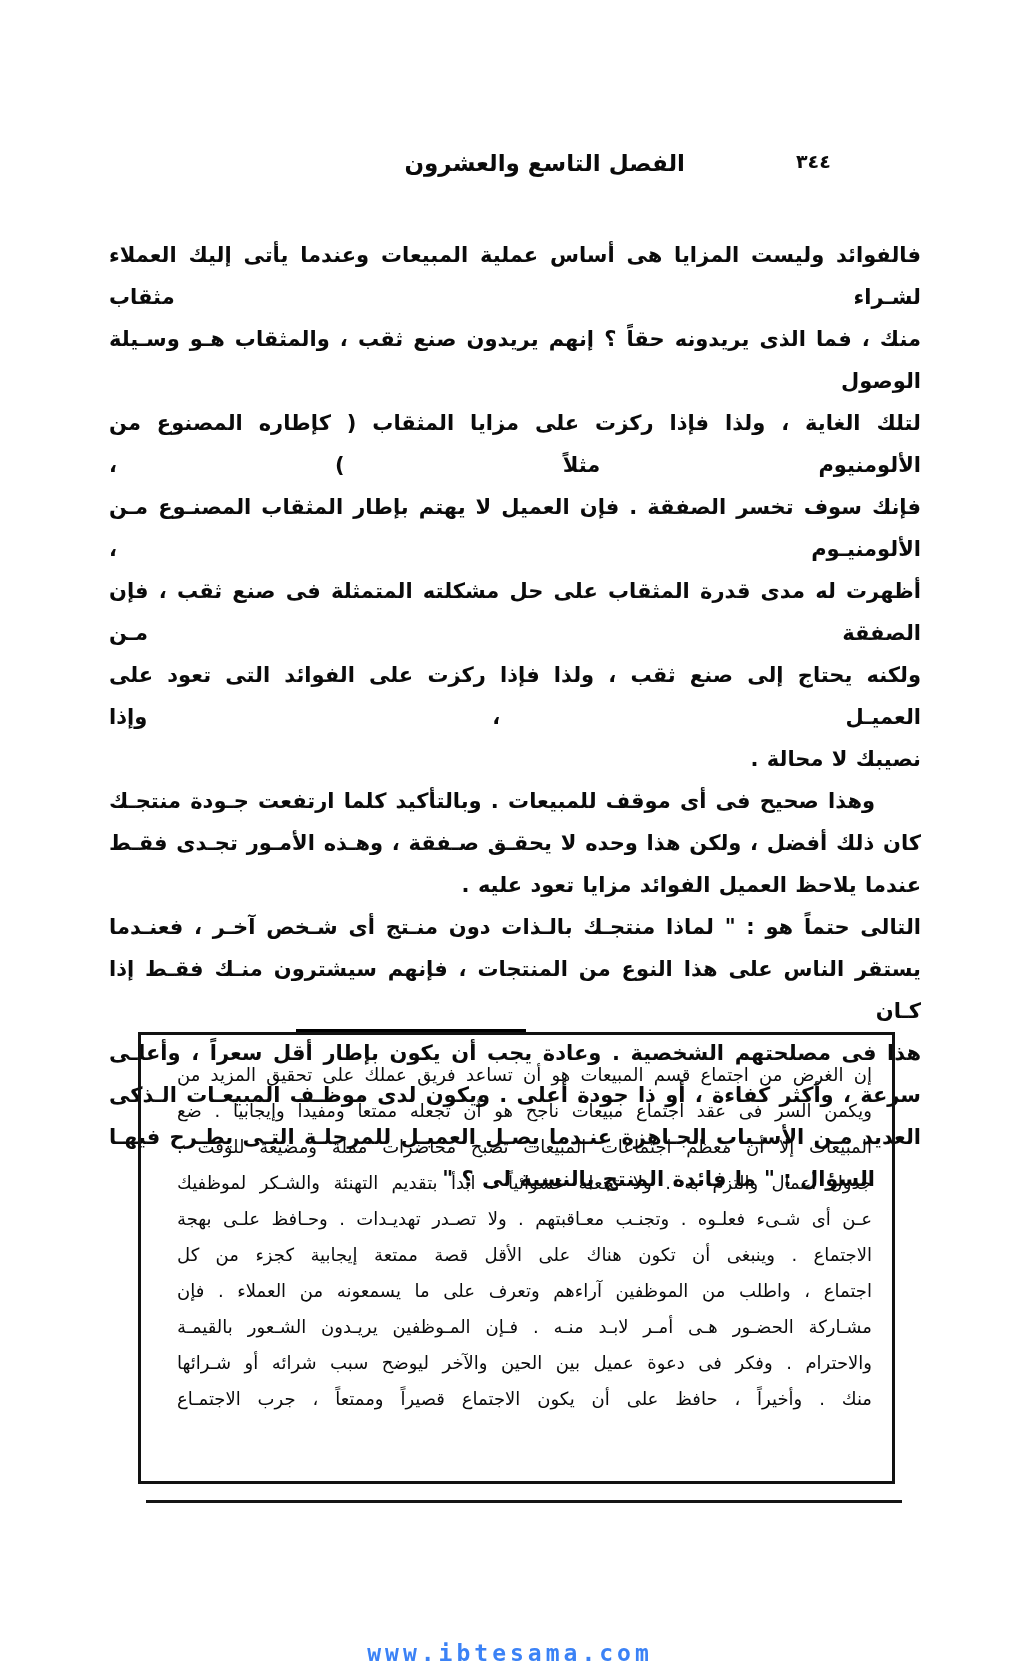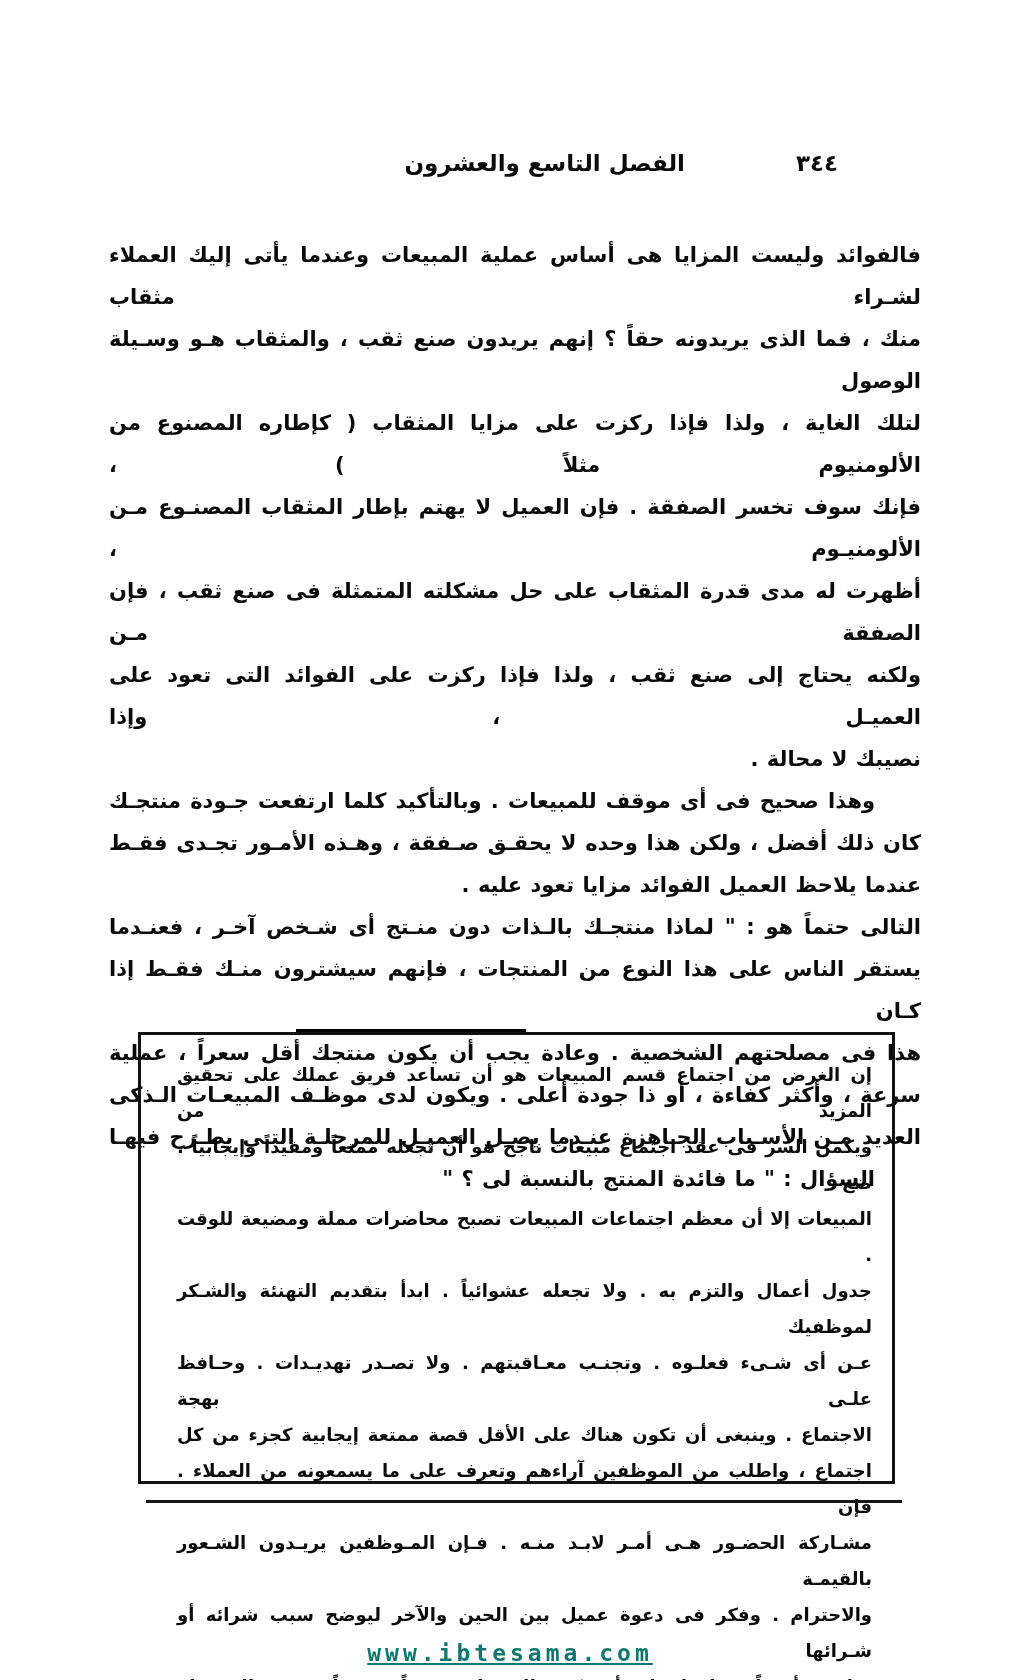--- a/index.html
+++ b/index.html
@@ -5,38 +5,38 @@
   html,body{margin:0;padding:0;background:#e8e8e8;}
   .page{
     position:relative;width:1020px;height:1680px;background:#ffffff;
     overflow:hidden;font-family:"DejaVu Sans",sans-serif;color:#0b0b0b;
   }
   .chapter-title{
     position:absolute;top:150px;left:285px;width:400px;text-align:right;
     direction:rtl;font-size:23px;font-weight:bold;
   }
   .page-number{
-    position:absolute;top:150px;left:748px;width:90px;text-align:right;
-    font-size:23px;font-weight:bold;
+    position:absolute;top:150px;left:796px;width:90px;text-align:left;
+    font-size:19px;font-weight:bold;
   }
   .body-text{
     position:absolute;top:234px;right:99px;width:812px;direction:rtl;
     font-size:21px;font-weight:bold;line-height:42px;margin-left:24px;
   }
   .tline{
     text-align:justify;text-align-last:justify;
     word-spacing:1px;
   }
   .tline.indent{padding-right:46px;}
   .tline.endline{text-align-last:right;}
   .quote-box{
     position:absolute;top:1032px;left:138px;width:757px;height:452px;
     box-sizing:border-box;border:3px solid #121212;
     padding:22px 20px 0 36px;direction:rtl;
-    font-size:18px;font-weight:bold;line-height:36px;
+    font-size:18px;font-weight:normal;line-height:36px;
   }
   .box-top-artifact{
     position:absolute;top:1029px;left:296px;width:230px;height:6px;background:#000;
   }
   .box-underline{
     position:absolute;top:1500px;left:146px;width:756px;height:3px;background:#161616;
   }
   .watermark{
     position:absolute;top:1640px;left:0;right:0;text-align:center;
     font-family:"DejaVu Sans Mono",monospace;
@@ -58,21 +58,21 @@
       <div class="tline">لتلك الغاية ، ولذا فإذا ركزت على مزايا المثقاب ( كإطاره المصنوع من الألومنيوم مثلاً ) ،</div>
       <div class="tline">فإنك سوف تخسر الصفقة . فإن العميل لا يهتم بإطار المثقاب المصنـوع مـن الألومنيـوم ،</div>
       <div class="tline">أظهرت له مدى قدرة المثقاب على حل مشكلته المتمثلة فى صنع ثقب ، فإن الصفقة مـن</div>
       <div class="tline">ولكنه يحتاج إلى صنع ثقب ، ولذا فإذا ركزت على الفوائد التى تعود على العميـل ، وإذا</div>
       <div class="tline endline">نصيبك لا محالة .</div>
       <div class="tline indent">وهذا صحيح فى أى موقف للمبيعات . وبالتأكيد كلما ارتفعت جـودة منتجـك</div>
       <div class="tline">كان ذلك أفضل ، ولكن هذا وحده لا يحقـق صـفقة ، وهـذه الأمـور تجـدى فقـط</div>
       <div class="tline endline">عندما يلاحظ العميل الفوائد مزايا تعود عليه .</div>
       <div class="tline">التالى حتماً هو : " لماذا منتجـك بالـذات دون منـتج أى شـخص آخـر ، فعنـدما</div>
       <div class="tline">يستقر الناس على هذا النوع من المنتجات ، فإنهم سيشترون منـك فقـط إذا كـان</div>
-      <div class="tline">هذا فى مصلحتهم الشخصية . وعادة يجب أن يكون منتجك أقل سعراً ، عملية</div>
+      <div class="tline">هذا فى مصلحتهم الشخصية . وعادة يجب أن يكون بإطار أقل سعراً ، وأعلـى</div>
       <div class="tline">سرعة ، وأكثر كفاءة ، أو ذا جودة أعلى . ويكون لدى موظـف المبيعـات الـذكى</div>
       <div class="tline">العديد مـن الأسـباب الجـاهزة عنـدما يصـل العميـل للمرحلـة التـى يطـرح فيهـا</div>
       <div class="tline indent endline">السؤال : " ما فائدة المنتج بالنسبة لى ؟ "</div>
     </div>
 
   <div class="box-top-artifact"></div>
 
   <div class="quote-box">
       <div class="tline">إن الغرض من اجتماع قسم المبيعات هو أن تساعد فريق عملك على تحقيق المزيد من</div>
       <div class="tline">ويكمن السر فى عقد اجتماع مبيعات ناجح هو أن تجعله ممتعاً ومفيداً وإيجابياً . ضع</div>
@@ -81,15 +81,15 @@
       <div class="tline">عـن أى شـىء فعلـوه . وتجنـب معـاقبتهم . ولا تصـدر تهديـدات . وحـافظ علـى بهجة</div>
       <div class="tline">الاجتماع . وينبغى أن تكون هناك على الأقل قصة ممتعة إيجابية كجزء من كل</div>
       <div class="tline">اجتماع ، واطلب من الموظفين آراءهم وتعرف على ما يسمعونه من العملاء . فإن</div>
       <div class="tline">مشـاركة الحضـور هـى أمـر لابـد منـه . فـإن المـوظفين يريـدون الشـعور بالقيمـة</div>
       <div class="tline">والاحترام . وفكر فى دعوة عميل بين الحين والآخر ليوضح سبب شرائه أو شـرائها</div>
       <div class="tline">منك . وأخيراً ، حافظ على أن يكون الاجتماع قصيراً وممتعاً ، جرب الاجتمـاع</div>
     </div>
 
   <div class="box-underline"></div>
 
-  <div class="watermark" style="color: #0f766e; text-decoration: underline;">www.ibtesama.com</div>
+  <div class="watermark" style="color: #3b82f6;">www.ibtesama.com</div>
 
 </div>
 
 </body></html>

